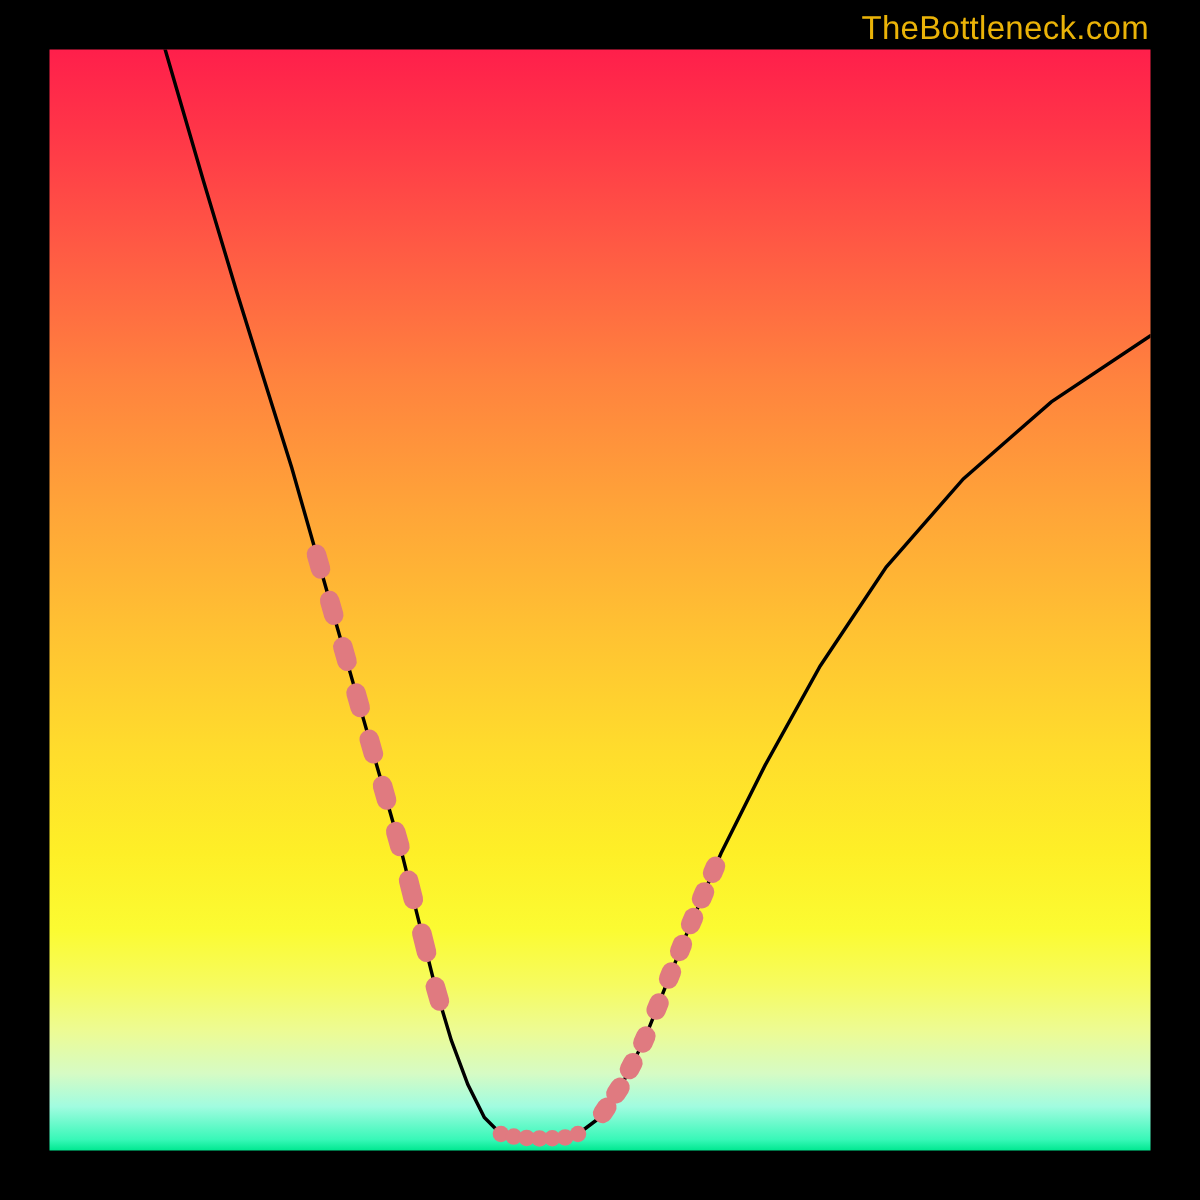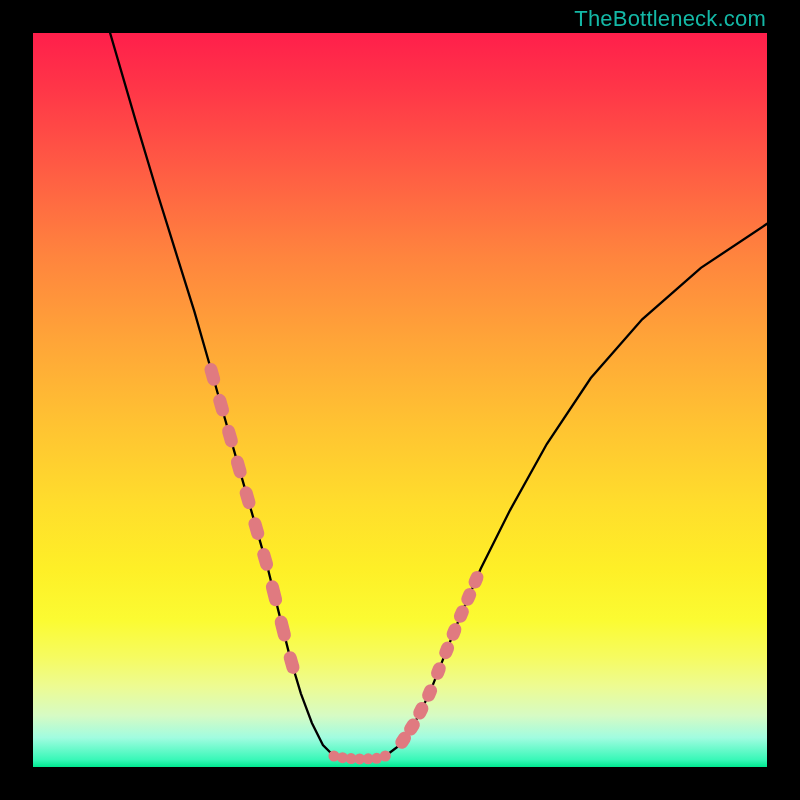--- a/index.html
+++ b/index.html
@@ -32,21 +32,21 @@
       #d6fbc4 93%,
       #a1fce0 96%,
       #38f8b8 99%,
       #00e890 100%
     );
   }
   .watermark {
     position: absolute;
     top: 6px;
     right: 34px;
-    color: #14b8a6;
+    color: #eab308;
     font-size: 22px;
     font-weight: 500;
     letter-spacing: 0.2px;
     z-index: 5;
   }
   svg.overlay {
     position: absolute;
     left: 0;
     top: 0;
     width: 734px;

